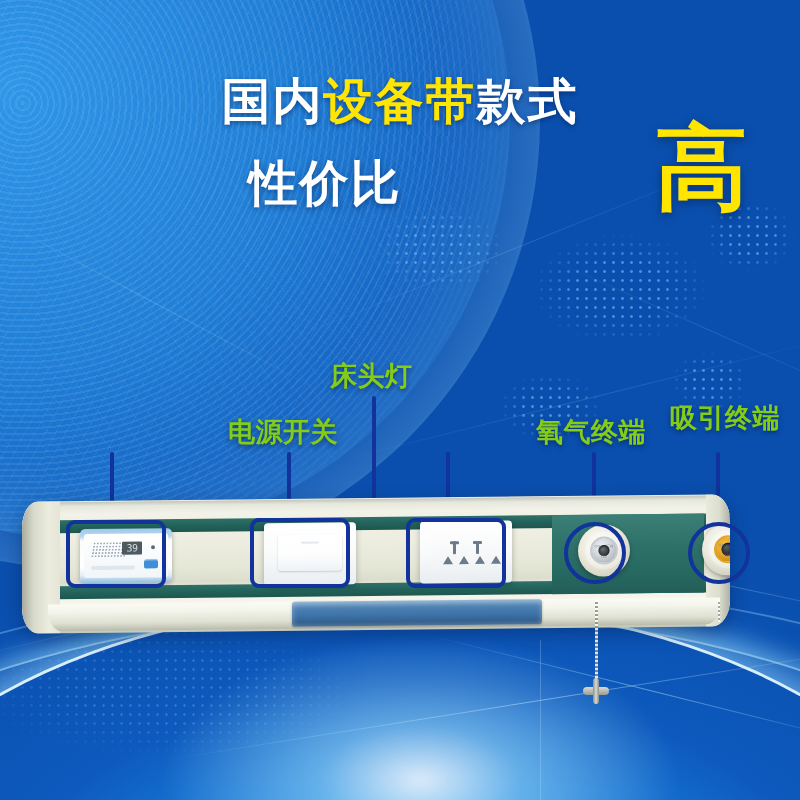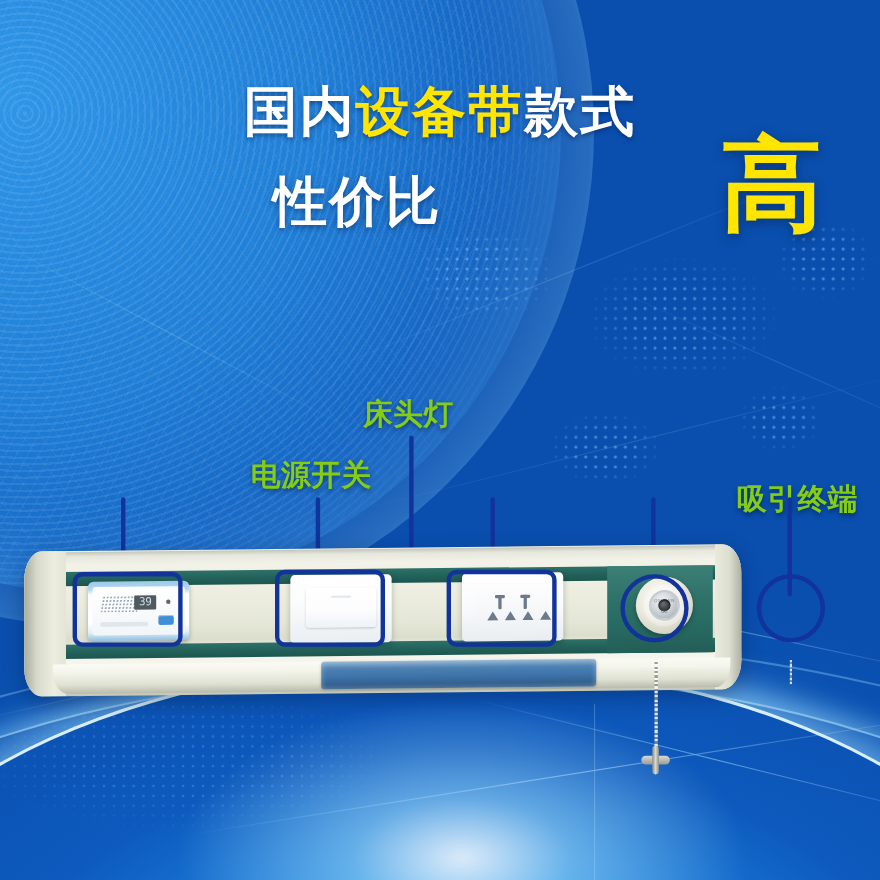--- a/index.html
+++ b/index.html
@@ -142,21 +142,21 @@
     font-weight:bold; font-size:27px; color:#84cc16; white-space:nowrap;
     text-shadow:0 2px 5px rgba(0,26,70,.60);
     letter-spacing:0.5px;
   }
   .leader{
     position:absolute; width:4px; background:#11339b; border-radius:2px;
   }
 
   
   #panel{
-    position:absolute; left:22px; top:498px; width:652px; height:132px;
+    position:absolute; left:22px; top:498px; width:708px; height:132px;
   }
   .panel-body{
     position:absolute; inset:0;
     border-radius:16px 18px 18px 16px / 26px 26px 26px 26px;
     background:linear-gradient(180deg,
       #b9bdb0 0%, #e7e8dd 4%, #f2f2e8 10%,
       #eceddf 34%, #e4e6d6 52%,
       #dcdecd 62%, #f0f1e7 70%, #f7f7ef 80%, #e9eadd 92%, #c3c6b6 100%);
     box-shadow:0 6px 18px rgba(0,20,60,.35), inset 0 1px 0 rgba(255,255,255,.7);
     transform:skewY(-0.6deg);
@@ -345,21 +345,22 @@
   </div>
 
   <div class="headline">
     <div class="hl-row1"><span class="w">国内</span><span class="y">设备带</span><span class="w">款式</span></div>
     <div class="hl-row2">性价比</div>
   </div>
   <div class="hl-big">高</div>
 
   <div class="callout-label" style="left:228px; top:414px;">电源开关</div>
   <div class="callout-label" style="left:330px; top:358px;">床头灯</div>
-  <div class="callout-label" style="left:670px; top:436px;">吸引终端</div>
+  <div class="callout-label" style="left:536px; top:414px;">氧气终端</div>
+  <div class="callout-label" style="left:670px; top:400px;">吸引终端</div>
 
   <div class="leader" style="left:110px; top:452px; height:70px;"></div>
   <div class="leader" style="left:287px; top:452px; height:70px;"></div>
   <div class="leader" style="left:372px; top:396px; height:214px;"></div>
   <div class="leader" style="left:446px; top:452px; height:70px;"></div>
   <div class="leader" style="left:592px; top:452px; height:90px;"></div>
   <div class="leader" style="left:716px; top:452px; height:90px;"></div>
 
   <div id="panel">
     <div class="panel-body"></div>

